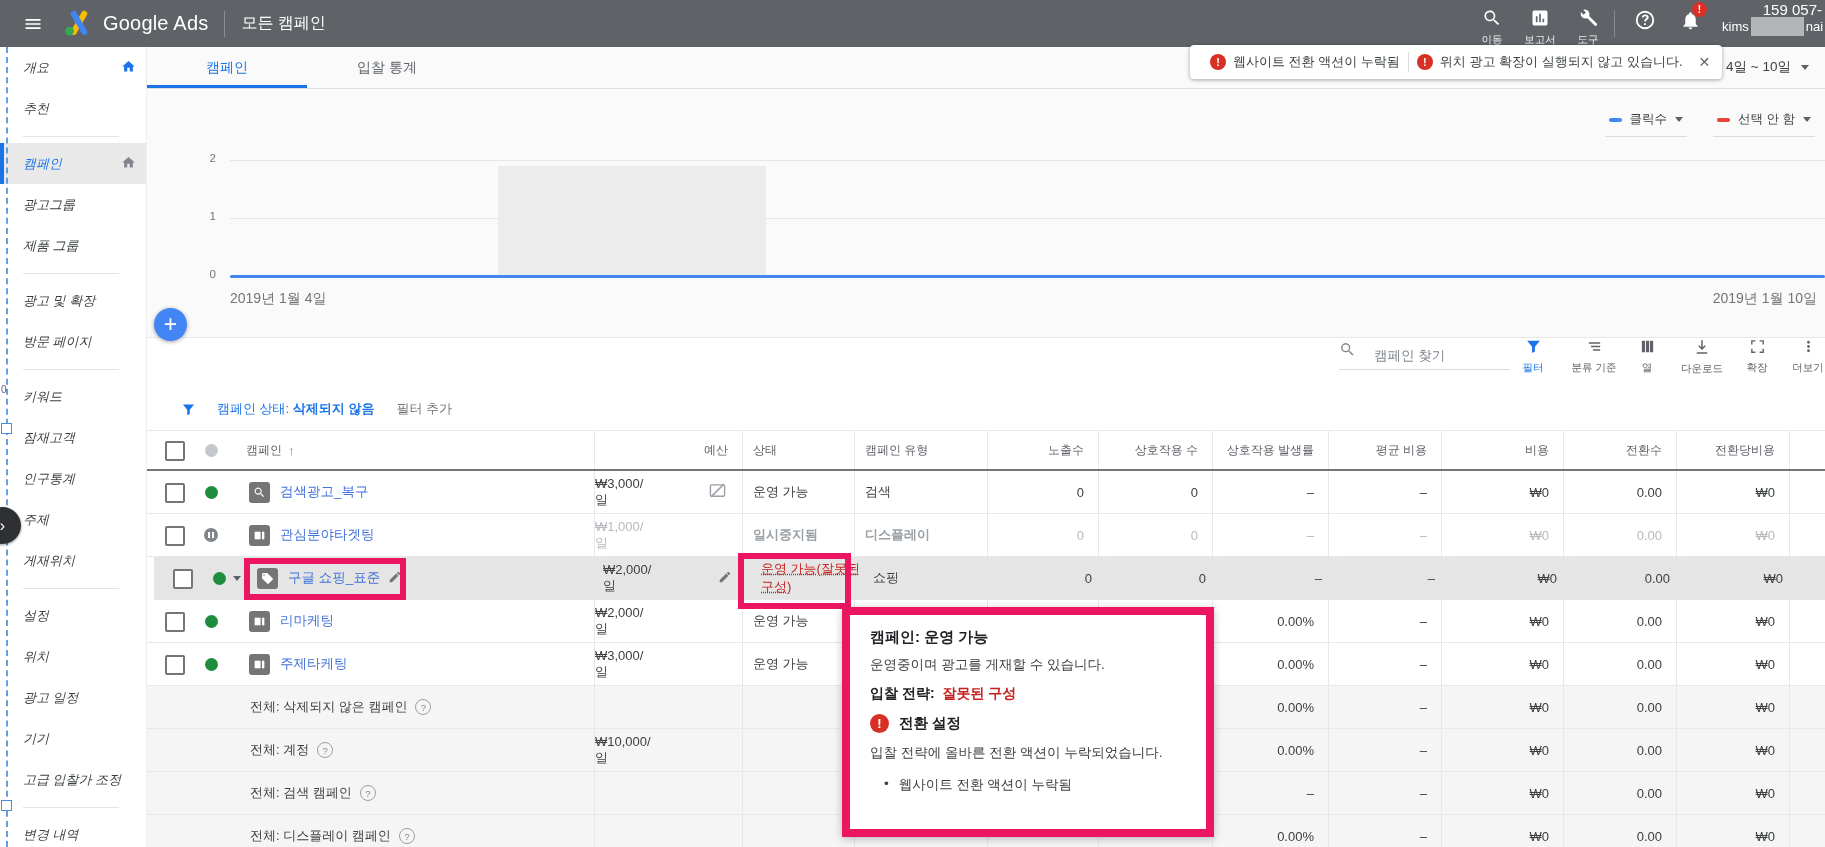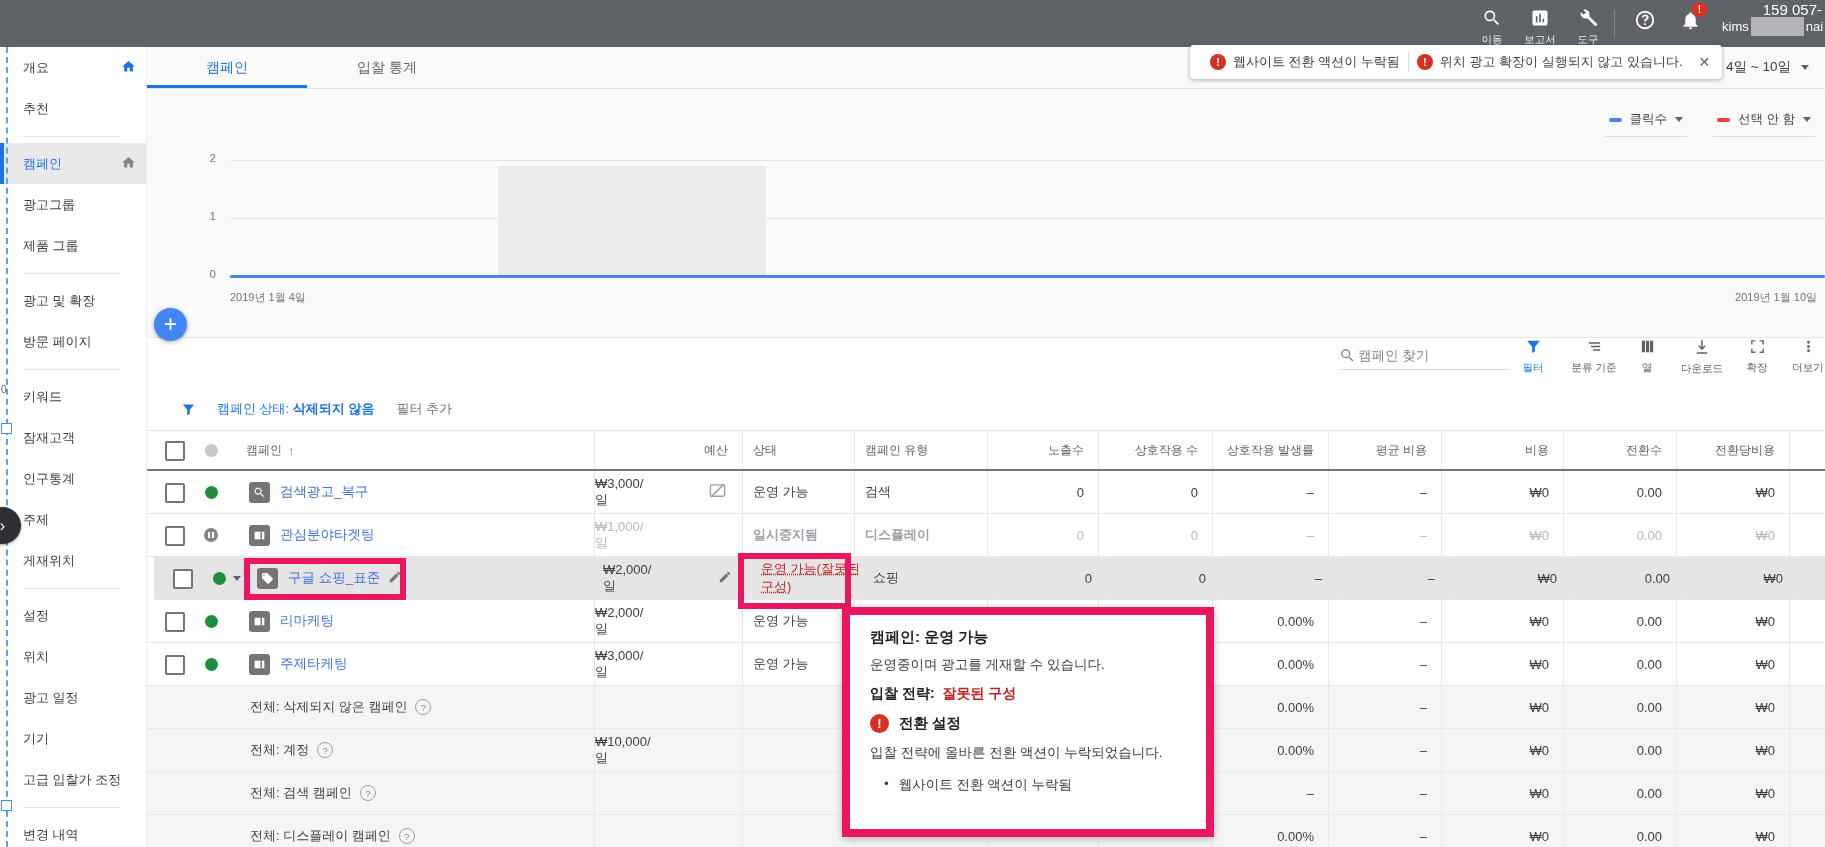--- a/index.html
+++ b/index.html
@@ -31,21 +31,21 @@
               padding:0 12px;font-size:13px;color:#3c4043;white-space:nowrap;}
   .al-item{display:flex;align-items:center;gap:7px;padding:0 8px;}
   .al-dot{width:16px;height:16px;border-radius:50%;background:#d93025;color:#fff;font-weight:bold;
           font-size:11px;display:flex;align-items:center;justify-content:center;flex:none;}
   .al-div{width:1px;height:20px;background:#dadce0;}
   .al-close{margin-left:8px;color:#5f6368;font-size:14px;cursor:pointer;}
   
   #sidebar{position:absolute;left:0;top:47px;width:146px;height:800px;background:#fff;
            border-right:1px solid #eee;overflow:hidden;z-index:5;}
   .sb-item{height:41px;display:flex;align-items:center;padding-left:23px;font-size:13px;
-           color:#3c4043;cursor:pointer;position:relative;}
+           color:#3c4043;cursor:pointer;position:relative;font-style:italic;}
   .sb-item .sb-home{position:absolute;right:9px;top:12px;}
   .sb-item.sel{background:#e9e9ea;color:#1a73e8;}
   .sb-item.sel::before{content:"";position:absolute;left:0;top:0;bottom:0;width:4px;background:#1a73e8;}
   .sb-div{height:14px;position:relative;}
   .sb-div::after{content:"";position:absolute;left:23px;right:27px;top:7px;height:1px;background:#e4e4e4;}
   
   #annot-dash{position:absolute;left:6px;top:47px;height:800px;width:0;border-left:2px dashed #63a0e3;z-index:60;}
   .annot-handle{position:absolute;width:9px;height:9px;background:#fff;border:1px solid #4a90d9;z-index:61;}
   #annot-zero{position:absolute;left:1px;top:384px;font-size:10px;color:#5f6368;z-index:61;}
   #expand-circle{position:absolute;left:-16px;top:507px;width:37px;height:37px;border-radius:50%;
@@ -66,30 +66,30 @@
   
   #legend{position:absolute;right:10px;top:62px;display:flex;gap:26px;}
   .lg-item{display:flex;align-items:center;gap:8px;font-size:12.5px;color:#3c4043;
            border-bottom:1px solid #dadce0;padding:2px 4px 8px 4px;cursor:pointer;}
   .lg-dash{width:13px;height:4px;border-radius:2px;}
   
   .grid{position:absolute;left:84px;width:1595px;height:1px;background:#e6e6e6;}
   .ylab{position:absolute;left:44px;width:26px;text-align:right;font-size:11.5px;color:#757575;}
   #chart-rect{position:absolute;left:352px;top:119px;width:268px;height:111px;background:#ececec;}
   #zero-line{position:absolute;left:84px;top:228px;width:1595px;height:3px;background:#4285f4;border-radius:2px;}
-  .xlab{position:absolute;top:243px;font-size:11px;color:#757575;}
+  .xlab{position:absolute;top:243px;font-size:14px;color:#757575;}
   
   #fab{position:absolute;left:8px;top:261px;width:33px;height:33px;border-radius:50%;background:#4285f4;
        color:#fff;font-size:23px;font-weight:300;display:flex;align-items:center;justify-content:center;
        box-shadow:0 1px 4px rgba(0,0,0,.35);cursor:pointer;z-index:12;}
   
   #card{position:absolute;left:0;top:290px;width:100%;height:510px;background:#fff;border-top:1px solid #e8e8e8;}
   
   #tb-search{position:absolute;left:1193px;top:294px;width:171px;height:28px;border-bottom:1px solid #dadce0;
-             display:flex;align-items:center;gap:0;}
+             display:flex;gap:16px;}
   #tb-search input{border:0;outline:0;background:transparent;font-size:13.5px;color:#3c4043;width:120px;
                    font-family:"Liberation Sans",sans-serif;}
   #tb-search input::placeholder{color:#80868b;}
   .tool-btn{position:absolute;top:291px;width:60px;text-align:center;cursor:pointer;}
   .tool-btn .lbl{display:block;font-size:10.5px;color:#5f6368;margin-top:2px;white-space:nowrap;}
   .tool-btn.active .lbl{color:#1a73e8;}
   
   #filterbar{position:absolute;left:0;top:345px;width:100%;height:34px;display:flex;align-items:center;padding-left:14px;}
   #filterbar .f-icn{margin-left:21px;display:flex;}
   #filterbar .f-txt{margin-left:21px;font-size:13px;color:#1a73e8;cursor:pointer;}
@@ -148,20 +148,37 @@
   .annot{position:absolute;border:6px solid #ec1561;box-sizing:border-box;z-index:44;pointer-events:none;}
   #annot-name{left:98px;top:511px;width:162px;height:42px;}
   #annot-state{left:592px;top:506px;width:113px;height:56px;}
 </style>
 </head>
 <body>
 
 <div id="page">
 
   <header id="topbar">
+    <div class="lwrap">
+      <span class="tb-menu">
+        <svg width="20" height="20" viewBox="0 0 24 24">
+            <path fill="#fff" d="M3 6h18v2H3zm0 5h18v2H3zm0 5h18v2H3z"></path>
+          </svg>
+      </span>
+      <span class="tb-logo">
+        <svg width="32" height="27" viewBox="0 0 24 21">
+          <rect x="9.7" y="-0.5" width="4.6" height="21" rx="2.3" transform="rotate(30 12 10)" fill="#fbbc04"></rect>
+          <rect x="9.7" y="-0.5" width="4.6" height="21" rx="2.3" transform="rotate(-30 12 10)" fill="#4285f4"></rect>
+          <circle cx="4.6" cy="16.4" r="3.4" fill="#34a853"></circle>
+        </svg>
+      </span>
+      <span class="tb-brand">Google Ads</span>
+      <span class="tb-div"></span>
+      <span class="tb-title">모든 캠페인</span>
+    </div>
     <div class="tb-right" id="tb-nav" style="position: static;">
         <span class="tb-navbtn" style="left: 1468px; position: absolute;">
      <span><svg width="20" height="20" viewBox="0 0 24 24">
               <path fill="#fff" d="M15.5 14h-.8l-.3-.3a6.5 6.5 0 1 0-.7.7l.3.3v.8l5 5 1.5-1.5-5-5zm-6 0a4.5 4.5 0 1 1 0-9 4.5 4.5 0 0 1 0 9z"></path>
             </svg></span>
      <span class="lbl">이동</span>
    </span>
         <span class="tb-navbtn" style="left: 1516px; position: absolute;">
      <span><svg width="20" height="20" viewBox="0 0 24 24">
               <path fill="#fff" d="M19 3H5a2 2 0 0 0-2 2v14a2 2 0 0 0 2 2h14a2 2 0 0 0 2-2V5a2 2 0 0 0-2-2zM9 17H7v-7h2v7zm4 0h-2V7h2v10zm4 0h-2v-4h2v4z"></path>

